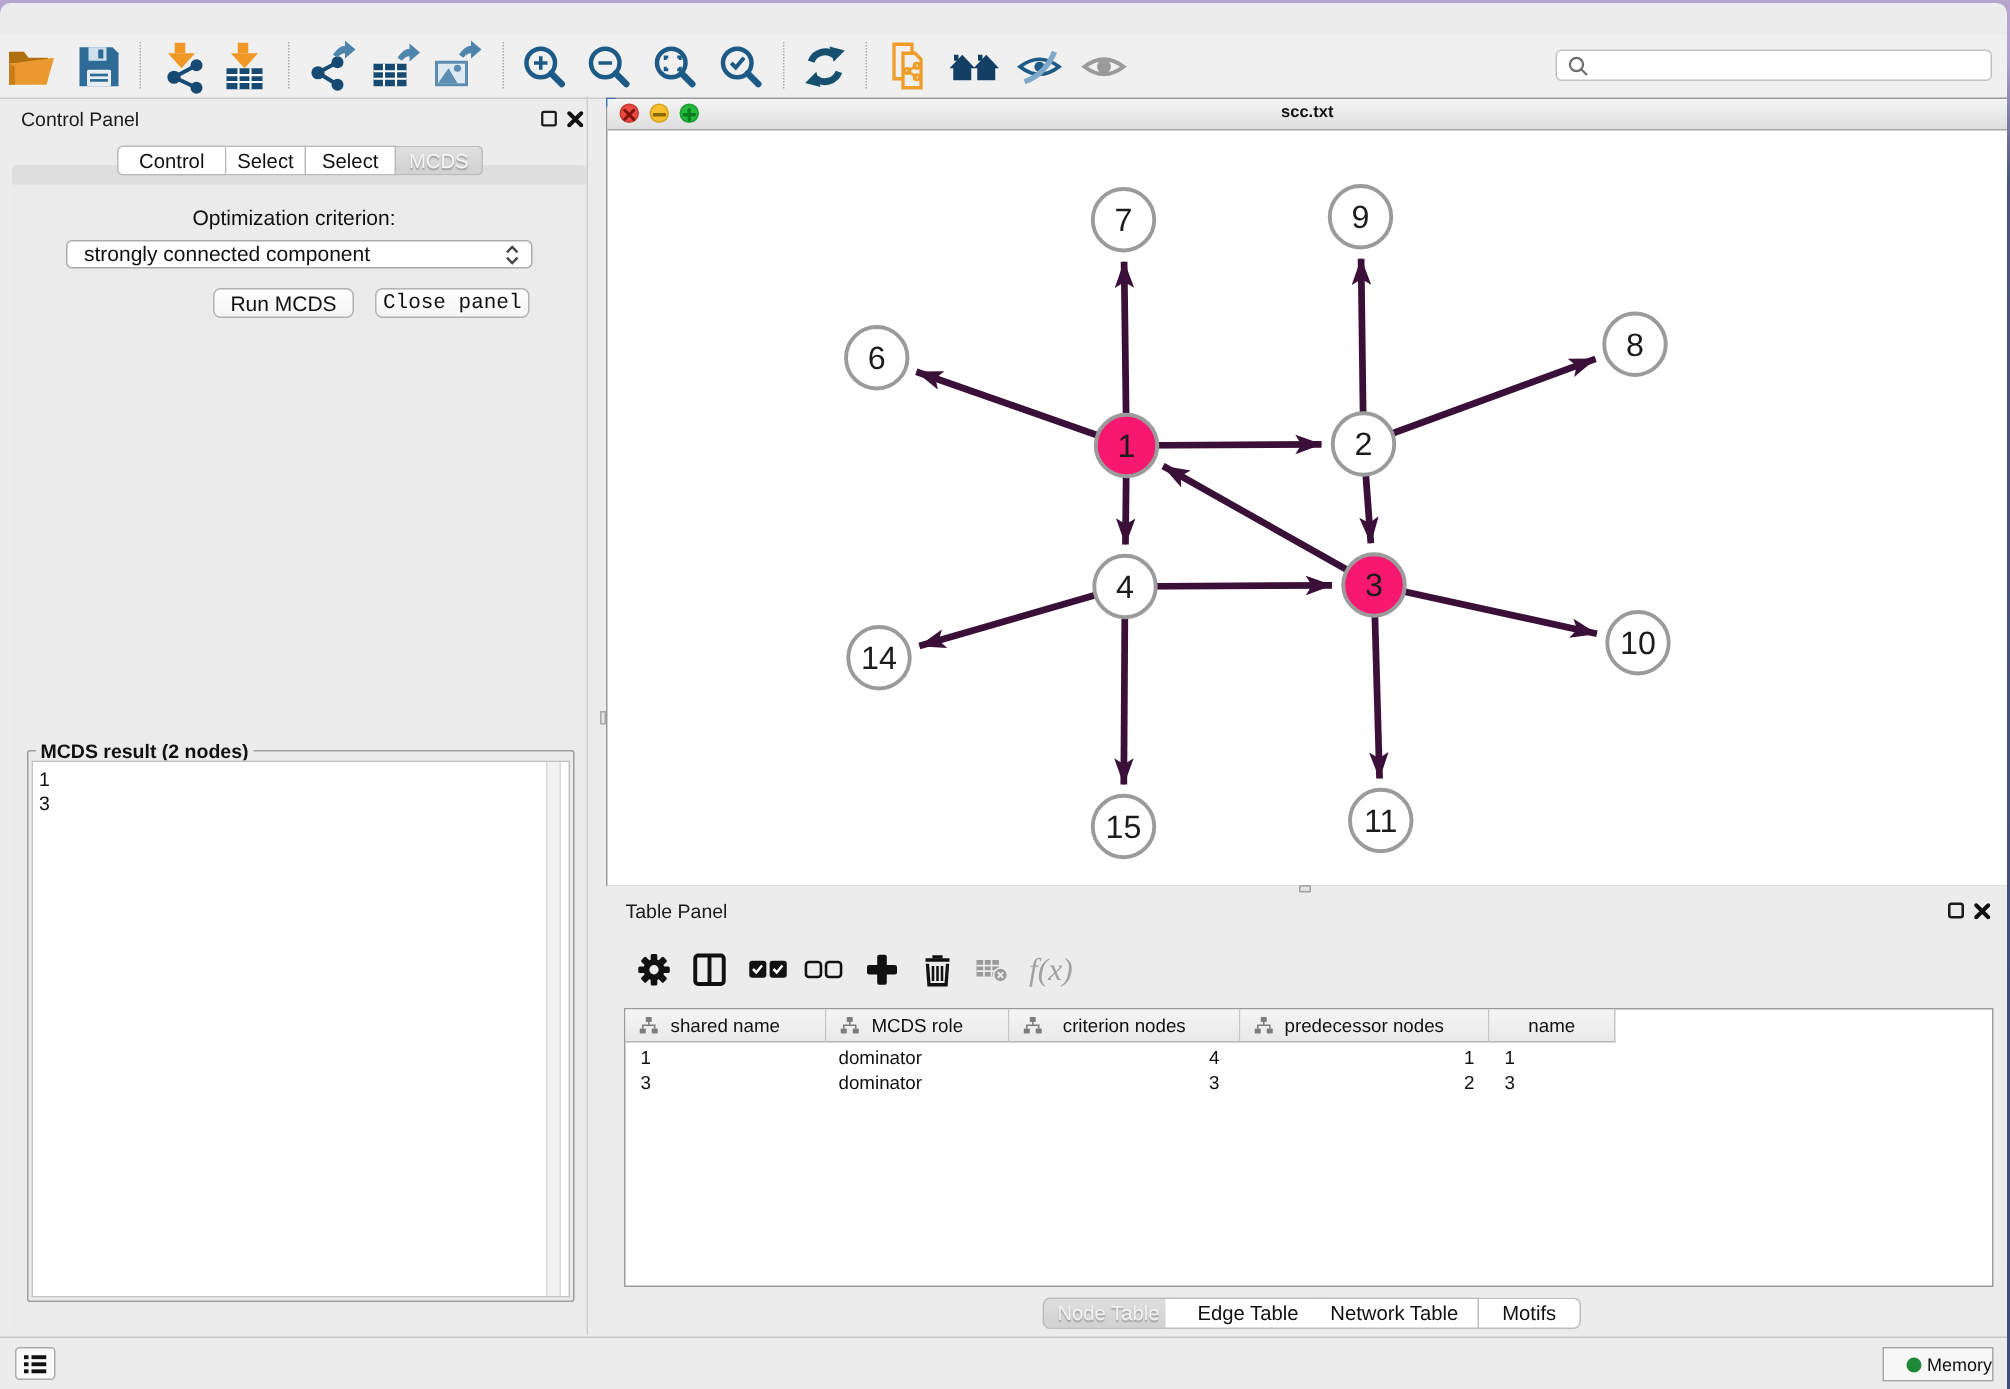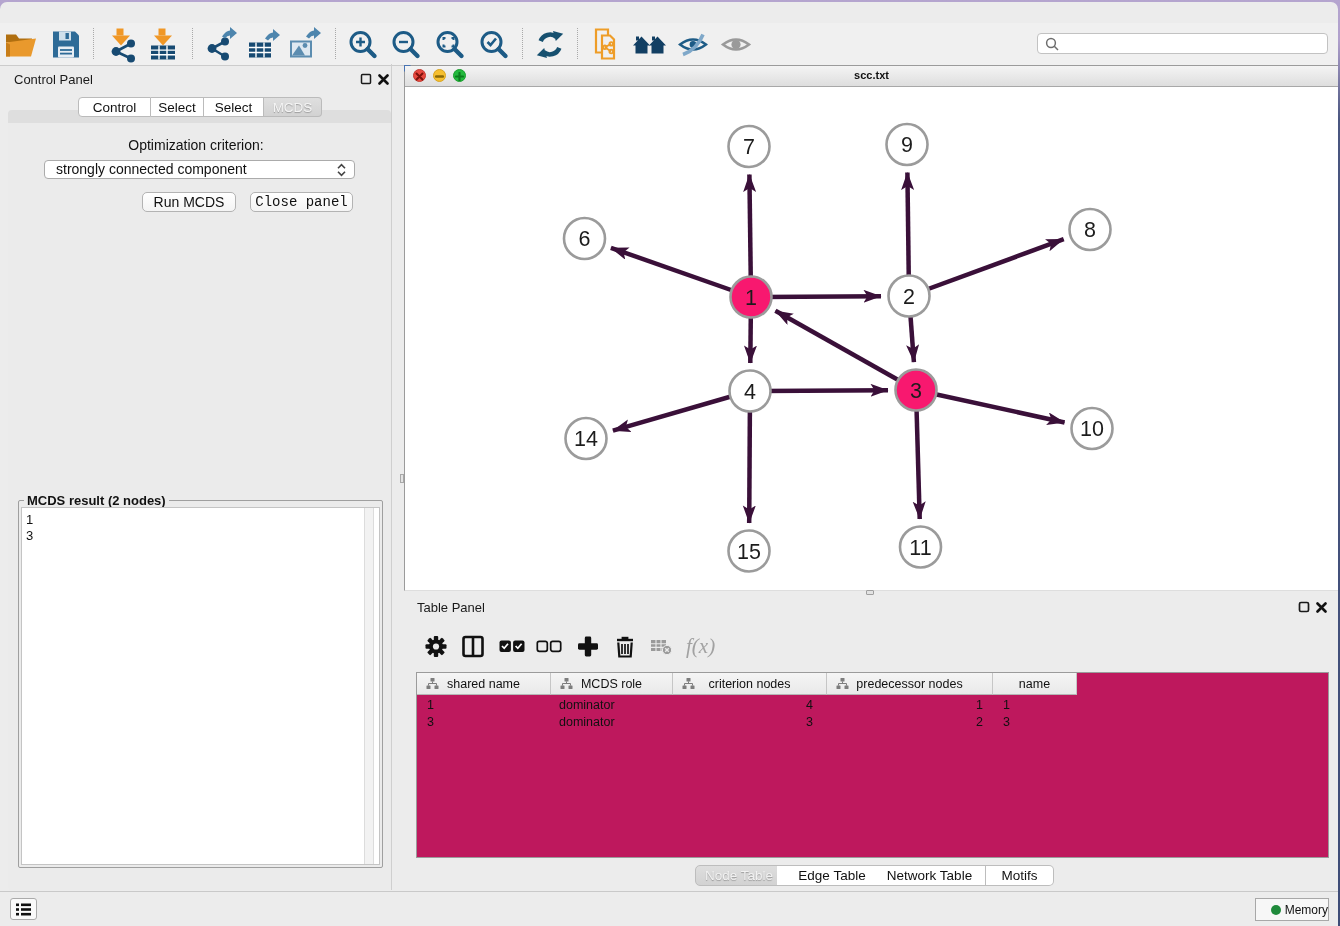--- a/index.html
+++ b/index.html
@@ -44,21 +44,21 @@
   border:1px solid #b3b3b3; border-radius:5px; font-size:14px; color:#111;
   text-align:center;margin-left:47px; }
 
 #net { position:absolute; left:404px; top:63px; width:934px; height:526px;
   background:#fff; border:1px solid #9b9b9b; border-right:none; border-bottom:1px solid #dedede; }
 #nettitle { position:absolute; left:0; top:0; width:100%; height:21px;
   background:linear-gradient(#f4f4f4,#dedede); border-bottom:1px solid #a8a8a8; }
 .light { position:absolute; top:3px; width:13px; height:13px; border-radius:50%; }
 
 #tbl-white { position:absolute; left:416px; top:670px; width:913px; height:186px;
-  background:#be185d; border:1px solid #9b9b9b; }
+  background:#ffffff; border:1px solid #9b9b9b; }
 .th { position:absolute; top:0; height:22px;
   background:linear-gradient(#f5f5f5,#e9e9e9);
   border-right:1px solid #c6c6c6; border-bottom:1px solid #b5b5b5;
   font-size:12.5px; color:#111; text-align:center; line-height:22px; }
 .td { position:absolute; font-size:12.5px; color:#111; height:17px; line-height:17px; }
 .btab { position:absolute; top:863px; height:21px; background:#fff;
   border:1px solid #bdbdbd; font-size:13.5px; color:#111; text-align:center;
   line-height:20px; }
 #statusbar { position:absolute; left:0; top:889px; width:1338px; height:35px;
   border-top:1px solid #c9c9c9; background:#ececec; }

